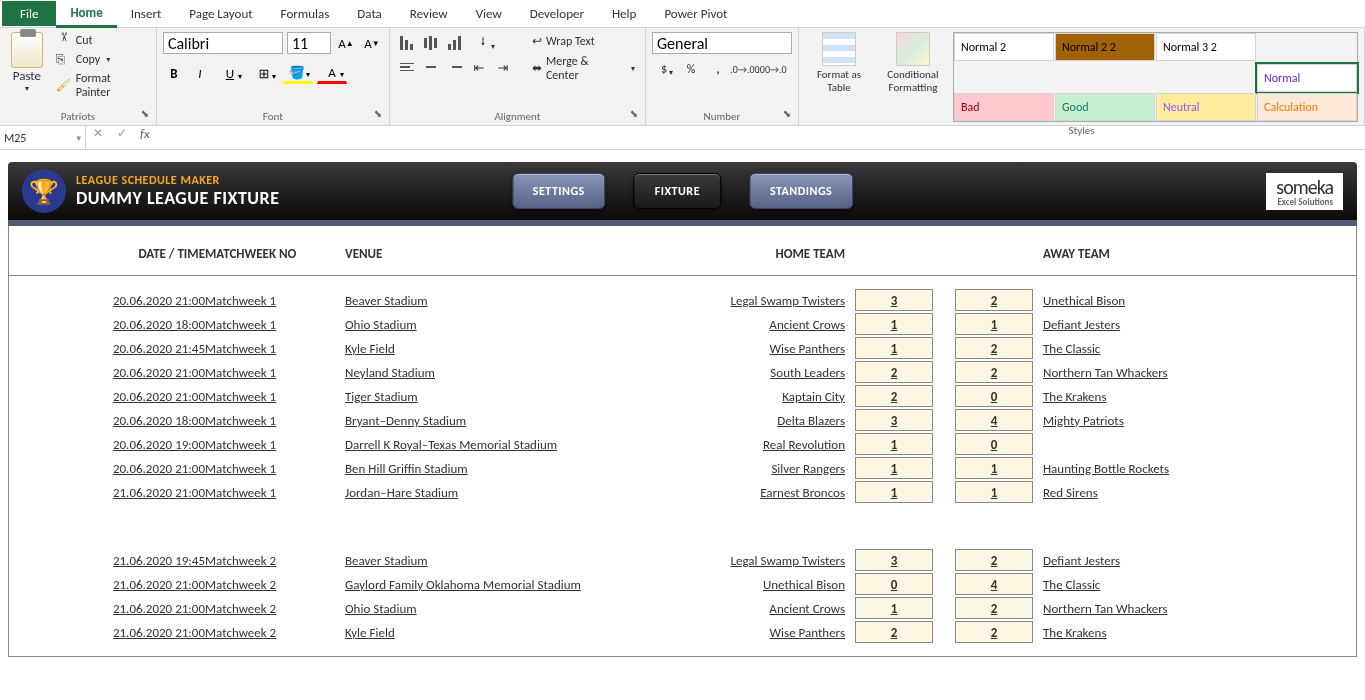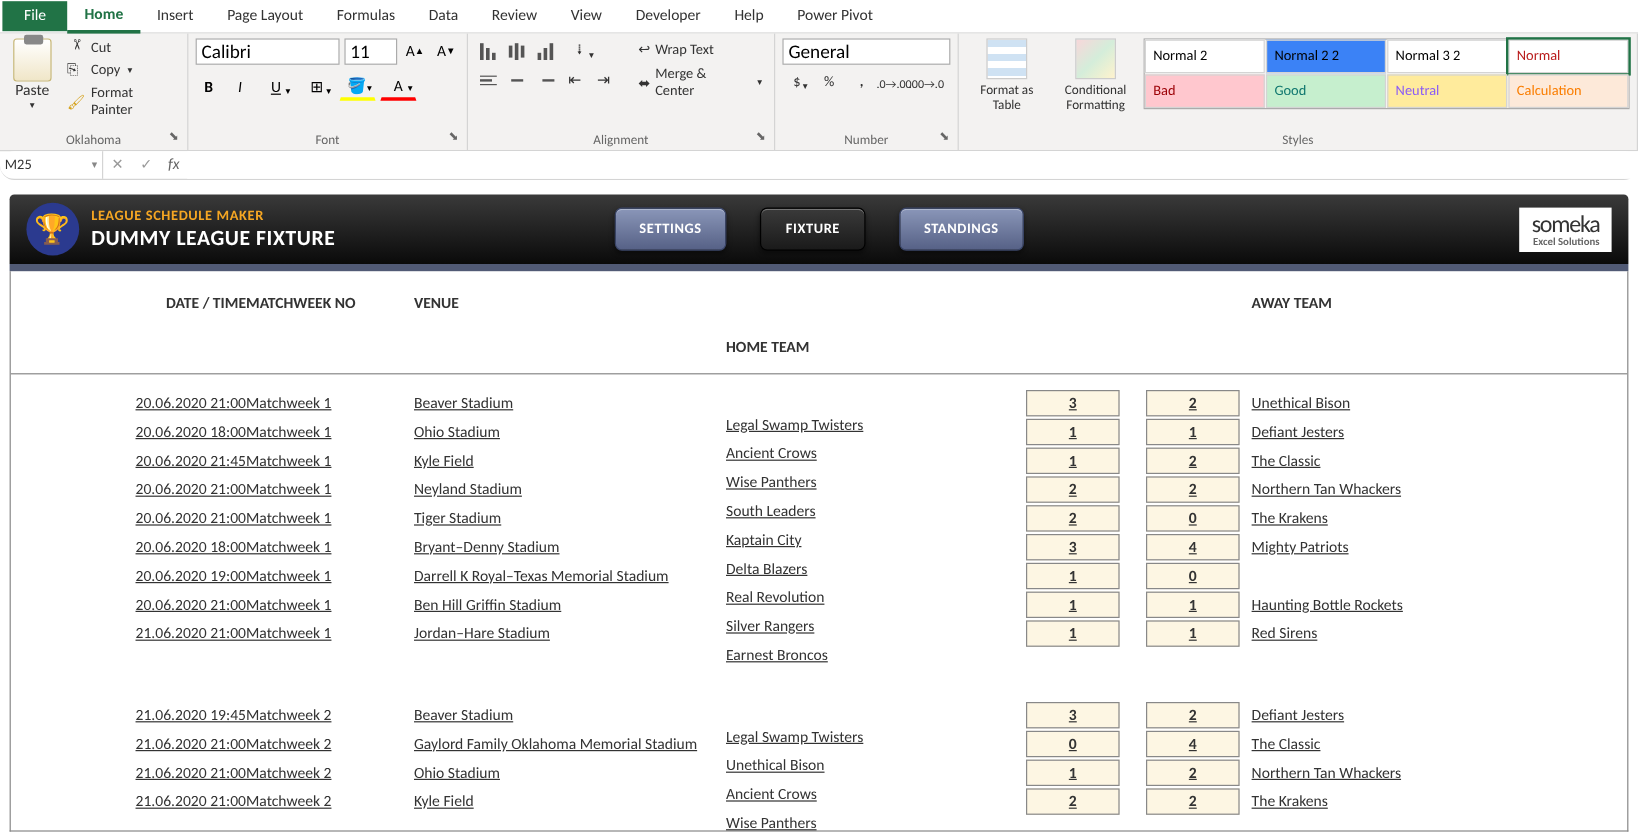--- a/index.html
+++ b/index.html
@@ -49,21 +49,21 @@
 .num-row { display: flex; gap: 3px; }
 .num-btn { width: 24px; height: 22px; border: 1px solid transparent; cursor: pointer; display: flex; align-items: center; justify-content: center; font-size: 12px; }
 
 
 .big-btn { display: flex; flex-direction: column; align-items: center; width: 68px; cursor: pointer; font-size: 11px; text-align: center; gap: 2px; }
 .big-icon { width: 34px; height: 34px; border: 1px solid #ccc; background: #fff; }
 .styles-gallery { display: grid; grid-template-columns: repeat(4, 100px); gap: 1px; border: 1px solid #ababab; }
 .style-cell { border: 1px solid #d4d4d4; padding: 4px 6px; font-size: 12px; height: 28px; display: flex; align-items: center; cursor: pointer; }
 
 
-.formula-bar { display: flex; align-items: center; border-bottom: 1px solid #d4d4d4; height: 24px; background: #fff; border-radius: 12px; }
+.formula-bar { display: flex; align-items: flex-start; border-bottom: 1px solid #d4d4d4; height: 24px; background: #fff; }
 .name-box { width: 86px; border-right: 1px solid #d4d4d4; padding: 0 4px; height: 100%; display: flex; align-items: center; font-size: 12px; position: relative; }
 .name-box::after { content: '▾'; position: absolute; right: 4px; font-size: 9px; color: #888; }
 .fb-btn { width: 24px; text-align: center; color: #999; cursor: pointer; font-size: 12px; }
 .fx-label { font-style: italic; color: #666; padding: 0 6px; }
 .formula-input { flex: 1; border: none; outline: none; height: 100%; padding: 0 6px; }
 
 
 .sheet { height: calc(700px - 28px - 98px - 24px); overflow: hidden; padding: 12px 8px 0; }
 .app-header { background: linear-gradient(#3a3a3a,#0a0a0a); border-radius: 4px 4px 0 0; height: 58px; display: flex; align-items: center; padding: 0 14px; position: relative; }
 .trophy-circle { width: 44px; height: 44px; background: #2b3a8f; border-radius: 50%; display: flex; align-items: center; justify-content: center; color: #f5c518; font-size: 24px; }
@@ -77,21 +77,21 @@
 .logo-main { font-size: 20px; font-weight: 300; letter-spacing: -1px; }
 .logo-sub { font-size: 9px; color: #666; font-weight: 600; }
 
 .gray-band { background: #515a75; height: 6px; }
 
 .fixture-body { border: 1px solid #888; border-top: none; padding: 12px 0; }
 .fixture-header { display: flex; padding: 8px 20px 14px; border-bottom: 1px solid #888; font-weight: 700; font-size: 13px; }
 .col-date { width: 176px; text-align: right; }
 .col-mw { width: 140px; }
 .col-venue { width: 260px; }
-.col-home { width: 250px; padding-right: 10px; margin-top: 36px; }
+.col-home { width: 250px; text-align: right; padding-right: 10px; }
 .col-score { width: 78px; text-align: center; }
 .col-gap { width: 22px; }
 .col-away { flex: 1; padding-left: 10px; }
 
 .fixture-rows { padding: 12px 20px 0; text-decoration: underline; }
 .fixture-row { display: flex; align-items: center; height: 24px; font-size: 13px; }
 .score-box { border: 1px solid #888; background: #fdf6e3; height: 22px; display: flex; align-items: center; justify-content: center; font-weight: 700; margin: 1px 0; }
 .fixture-spacer { height: 44px; }
 
 
@@ -138,21 +138,21 @@
             <span class="clip-icon">⎘</span>
             <span>Copy</span>
             <span style="font-size:8px;margin-left:2px;">▾</span>
           </div>
         <div class="clip-item">
             <span class="clip-icon" style="color:#d4a017;">🖌</span>
             <span>Format Painter</span>
           </div>
       </div>
     </div>
-    <div class="ribbon-group-label">Oklahoma</div>
+    <div class="ribbon-group-label">Patriots</div>
     <div class="ribbon-group-launcher">⬊</div>
   </div>
 
   <div class="ribbon-group">
     <div class="ribbon-group-content" style="flex-direction:column;gap:4px;">
       <div class="font-row">
         <input class="font-select font-name" value="Calibri" style="">
         <input class="font-select font-size" value="11" style="">
         <button class="font-btn">A<sup style="font-size:8px;">▲</sup></button>
         <button class="font-btn">A<sup style="font-size:8px;">▼</sup></button>
@@ -269,23 +269,23 @@
       <div class="big-btn">
         <div class="big-icon" style="background:repeating-linear-gradient(#cfe2f3,#cfe2f3 6px,#fff 6px,#fff 12px);"></div>
         <span>Format as Table</span>
       </div>
       <div class="big-btn">
         <div class="big-icon" style="background:linear-gradient(135deg,#f8d7da,#d4edda,#fff3cd);"></div>
         <span>Conditional Formatting</span>
       </div>
       <div class="styles-gallery" id="styles-gallery">
           <div class="style-cell" style="background: rgb(255, 255, 255); color: rgb(0, 0, 0);">Normal 2</div>
-          <div class="style-cell" style="background: #3b82f6; color: rgb(0, 0, 0);">Normal 2 2</div>
+          <div class="style-cell" style="background: #a16207; color: rgb(0, 0, 0);">Normal 2 2</div>
           <div class="style-cell" style="background: rgb(255, 255, 255); color: rgb(0, 0, 0);">Normal 3 2</div>
-          <div class="style-cell" style="background: rgb(255, 255, 255); color: #b91c1c; outline: rgb(33, 115, 70) solid 2px;">Normal</div>
+          <div class="style-cell" style="background: rgb(255, 255, 255); color: #6d28d9; outline: rgb(33, 115, 70) solid 2px; margin-top: 31px;">Normal</div>
           <div class="style-cell" style="background: rgb(255, 199, 206); color: rgb(156, 0, 6);">Bad</div>
           <div class="style-cell" style="background: rgb(198, 239, 206); color: #0f766e;">Good</div>
           <div class="style-cell" style="background: rgb(255, 235, 156); color: #8b5cf6;">Neutral</div>
           <div class="style-cell" style="background: rgb(253, 233, 217); color: rgb(250, 125, 0);">Calculation</div>
         </div>
     </div>
     <div class="ribbon-group-label">Styles</div>
   </div>
 </div>
 

